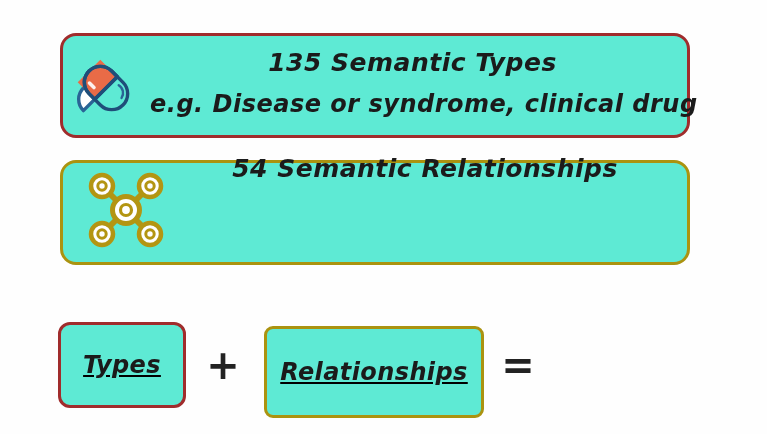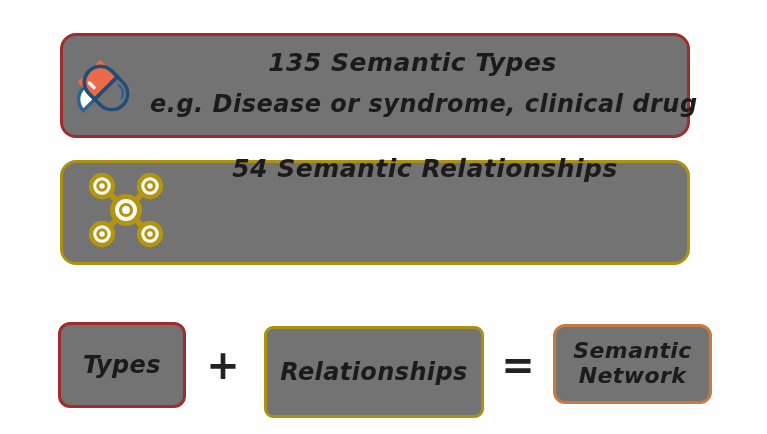--- a/index.html
+++ b/index.html
@@ -18,23 +18,24 @@
     position: relative;
     width: 767px;
     height: 434px;
     background: #fefefe;
   }
 
   
   .card {
     position: absolute;
     box-sizing: border-box;
-    background: #737373;
+    background: #5eead4;
     border-style: solid;
     border-radius: 14px;
+    text-decoration: underline;
   }
 
   
   .info-card {
     border-width: 3px;
     border-radius: 16px;
     display: flex;
     align-items: center;
   }
   .card-icon {
@@ -161,18 +162,14 @@
   </div>
 
   <span class="operator" style="left:200px; top:345px; width:46px;">+</span>
 
   <div class="card eq-card" style="left:264px; top:326px; width:220px; height:92px; border-color:#ab9310;border-radius:9px;">
     <span class="eq-label">Relationships</span>
   </div>
 
   <span class="operator" style="left:495px; top:345px; width:46px;">=</span>
 
-  <div class="card eq-card" style="left:553px; top:324px; width:159px; height:80px; border-color:#c67b3f;">
-    <span class="eq-label small">Semantic
-Network</span>
-  </div>
 
 </div>
 
 </body></html>

